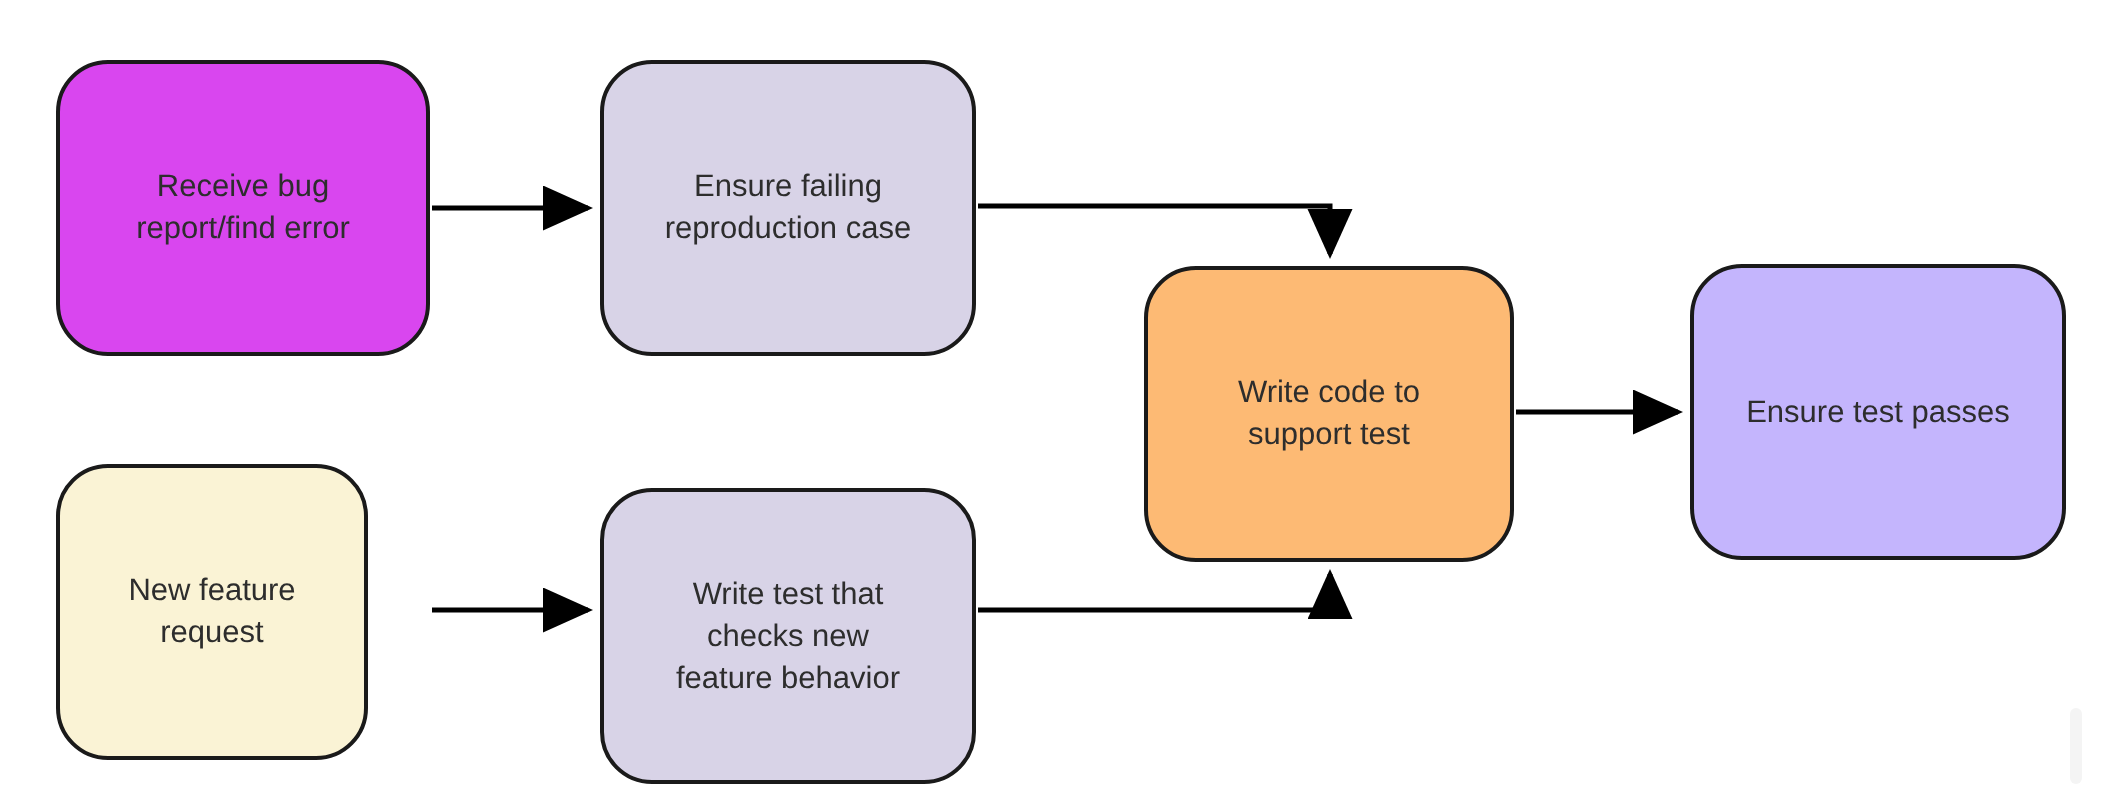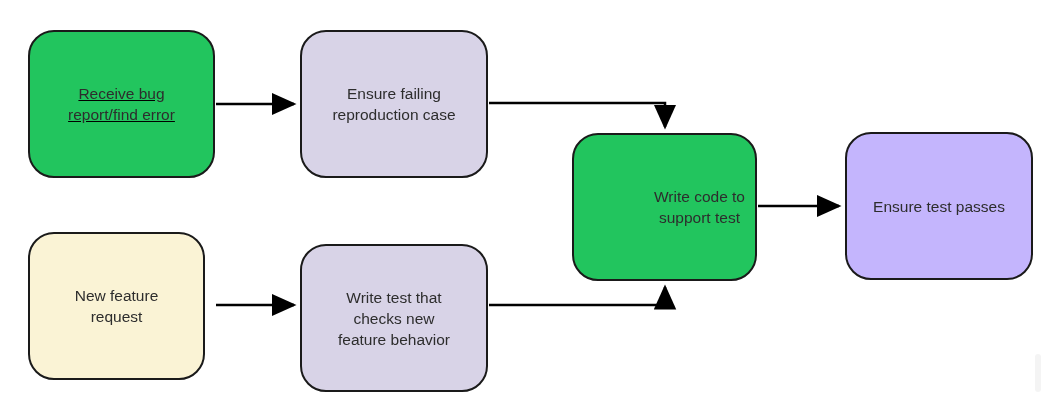--- a/index.html
+++ b/index.html
@@ -27,21 +27,21 @@
   }
   .node .label {
     font-size: 15.5px;
     line-height: 21px;
     color: #2d2d2d;
     white-space: pre-line;
     padding: 0 10px;
   }
   .node-bug     { left: 28px;  top: 30px;  width: 187px; height: 148px; }
   .node-repro   { left: 300px; top: 30px;  width: 188px; height: 148px; }
-  .node-feature { left: 28px;  top: 232px; width: 177px; height: 148px; }
+  .node-feature { left: 28px;  top: 232px; width: 156px; height: 148px; }
   .node-test    { left: 300px; top: 232px; width: 188px; height: 148px; }
   .node-code    { left: 572px; top: 133px; width: 185px; height: 148px; }
   .node-ensure  { left: 845px; top: 132px; width: 188px; height: 148px; }
   .edges-layer {
     position: absolute;
     left: 0; top: 0;
     width: 1056px; height: 403px;
     pointer-events: none;
   }
   .scrollbar-fragment {
@@ -65,42 +65,42 @@
         <path d="M0,0 L10,4.5 L0,9 Z" fill="#000000"></path>
       </marker>
     </defs>
     <path d="M 216,104 L 294,104" fill="none" stroke="#000000" stroke-width="2.5" marker-end="url(#arrowhead)"></path>
     <path d="M 489,103 L 665,103 L 665,127" fill="none" stroke="#000000" stroke-width="2.5" marker-end="url(#arrowhead)"></path>
     <path d="M 216,305 L 294,305" fill="none" stroke="#000000" stroke-width="2.5" marker-end="url(#arrowhead)"></path>
     <path d="M 489,305 L 665,305 L 665,287" fill="none" stroke="#000000" stroke-width="2.5" marker-end="url(#arrowhead)"></path>
     <path d="M 758,206 L 839,206" fill="none" stroke="#000000" stroke-width="2.5" marker-end="url(#arrowhead)"></path>
   </svg>
 
-  <div class="node node-bug" style="background-color: #22c55e; text-decoration: underline;">
+  <div class="node node-bug" style="background-color: #d946ef;">
     <div class="label">Receive bug
 report/find error</div>
   </div>
 
   <div class="node node-repro" style="background-color: rgb(216, 211, 231);">
     <div class="label">Ensure failing
 reproduction case</div>
   </div>
 
   <div class="node node-feature" style="background-color: rgb(250, 243, 213);">
     <div class="label">New feature
 request</div>
   </div>
 
   <div class="node node-test" style="background-color: rgb(216, 211, 231); margin-top: 12px;">
     <div class="label">Write test that
 checks new
 feature behavior</div>
   </div>
 
-  <div class="node node-code" style="background-color: #22c55e; justify-content: flex-end;">
+  <div class="node node-code" style="background-color: #fdba74;">
     <div class="label">Write code to
 support test</div>
   </div>
 
   <div class="node node-ensure" style="background-color: #c4b5fd;">
     <div class="label">Ensure test passes</div>
   </div>
 
   <div class="scrollbar-fragment"></div>
 

